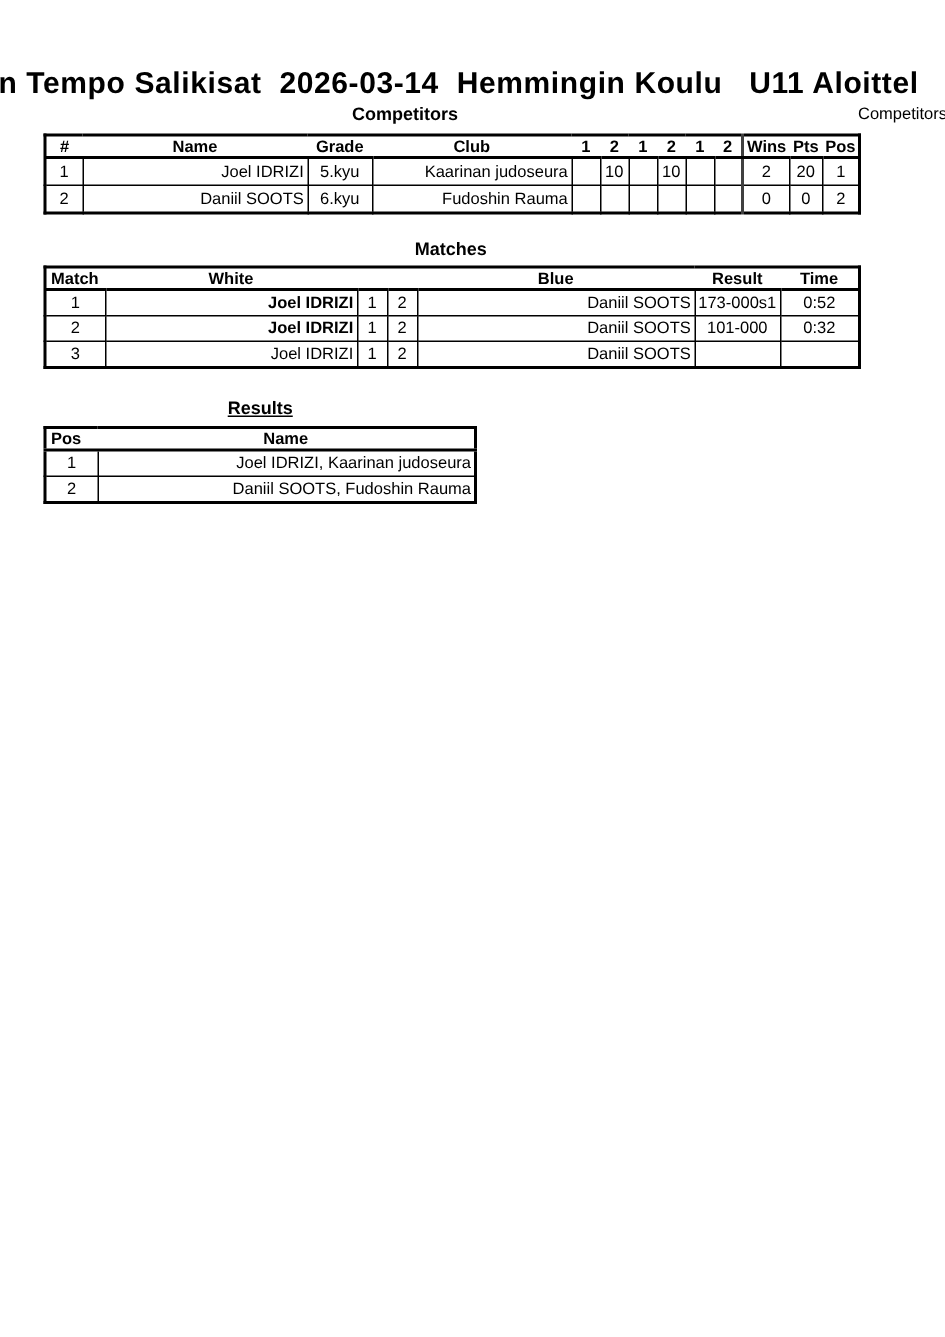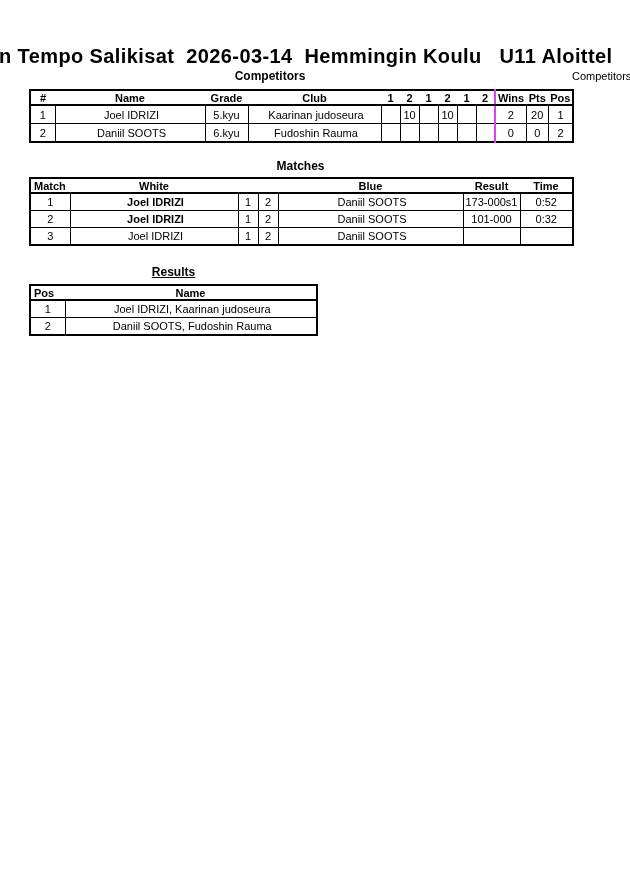--- a/index.html
+++ b/index.html
@@ -59,23 +59,23 @@
   }
   td{
     border:1px solid #000;
     text-align:center;
     padding:0 2px;
     overflow:hidden;
     white-space:nowrap;
   }
   .tbl-competitors td{ height:17px; }
   .tbl-matches td, .tbl-results td{ height:16px; }
-  .cell-left{ text-align:center; padding-left:5px;margin-left:48px; }
+  .cell-left{ text-align:right; padding-left:5px;margin-left:48px; }
   th.head-left{ text-align:left; padding-left:3px;margin-left:24px; }
-  .thick-left{ border-left:2px solid #d946ef; }
+  .thick-left{ border-left:2px solid #404040; }
   .name-bold{ font-weight:bold; }
 </style>
 </head>
 <body>
 
 <div class="page">
 
   <div class="doc-title">n Tempo Salikisat  2026-03-14  Hemmingin Koulu   U11 Aloittel</div>
 
   <div class="section-heading heading-competitors">Competitors</div>

